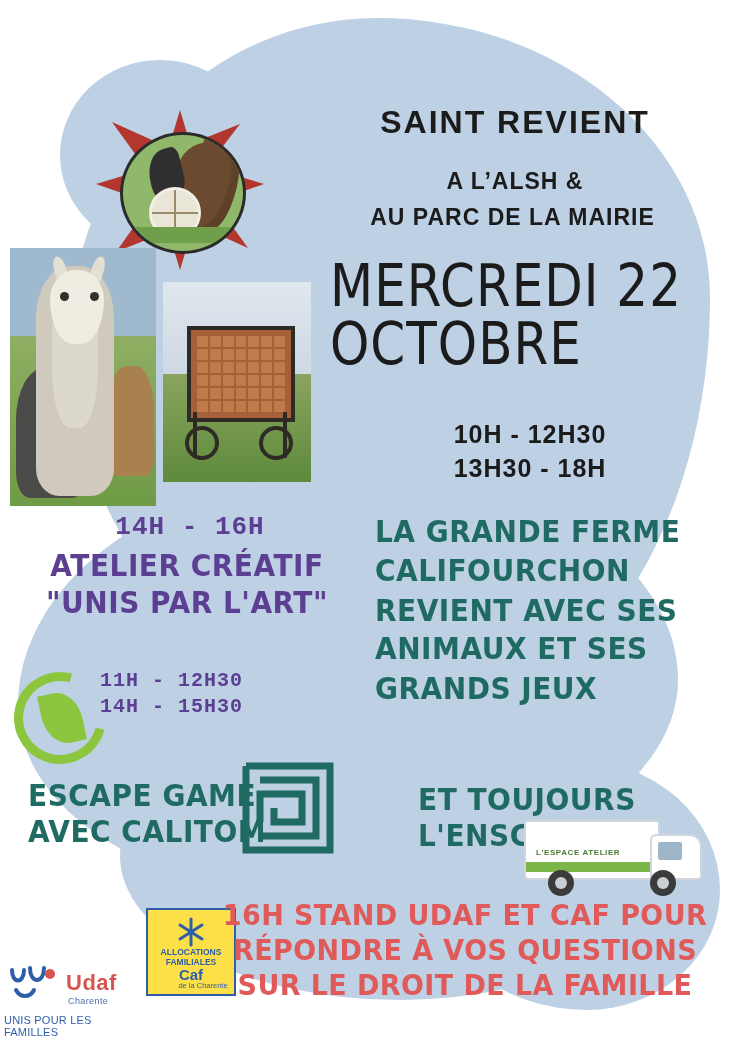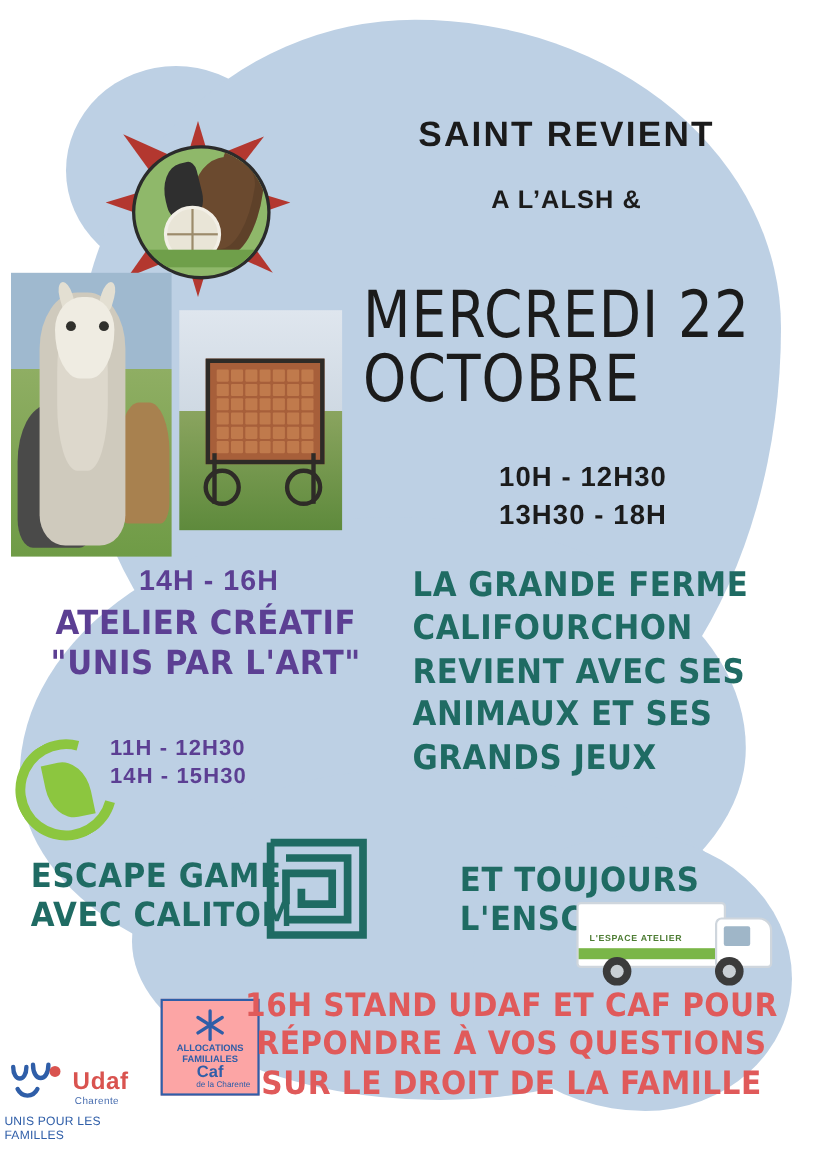--- a/index.html
+++ b/index.html
@@ -328,20 +328,21 @@
     line-height: 1.35;
     letter-spacing: 1px;
   }
 
   
   .teal {
     color: #1f6b63;
   }
   .purple {
     color: #5c3f93;
+    font-family: Liberation Mono, monospace;
   }
   .red {
     color: #e05a5a;
   }
   .block-farm {
     position: absolute;
     left: 375px;
     top: 512px;
     width: 345px;
     font-size: 28px;
@@ -575,21 +576,21 @@
     font-size: 11px;
     color: #2f5ea8;
     letter-spacing: 0.2px;
   }
   .caf-logo {
     position: absolute;
     left: 146px;
     top: 908px;
     width: 86px;
     height: 84px;
-    background: #fca5a5;
+    background: #fde047;
     border: 2px solid #2f5ea8;
   }
   .caf-snow {
     position: absolute;
     left: 50%;
     top: 6px;
     transform: translateX(-50%);
   }
   .caf-line1 {
     position: absolute;
@@ -718,20 +719,21 @@
             <i></i>
         </div>
       </div>
       <div class="game-legs"></div>
       <div class="game-wheel" style="left:22px;"></div>
       <div class="game-wheel" style="left:96px;"></div>
     </div>
 
     <div class="h-title">SAINT REVIENT</div>
     <div class="h-sub1">A L’ALSH &amp;</div>
+    <div class="h-sub2">AU PARC DE LA MAIRIE</div>
 
     <div class="h-date">
       <div>MERCREDI 22</div>
       <div>OCTOBRE</div>
     </div>
 
     <div class="h-hours">
       <div>10H - 12H30</div>
       <div>13H30 - 18H</div>
     </div>

